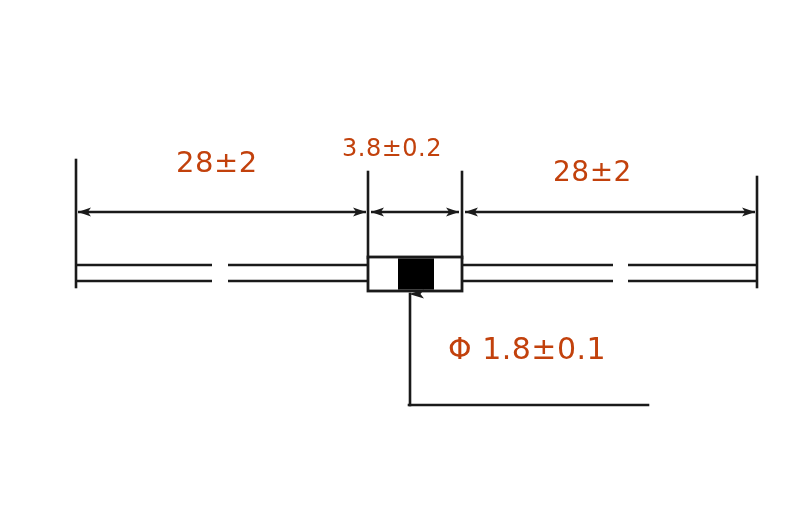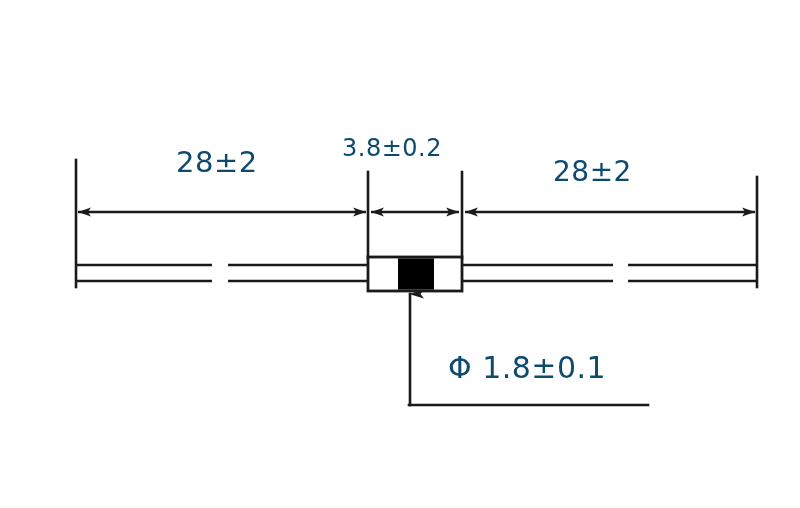--- a/index.html
+++ b/index.html
@@ -25,21 +25,21 @@
     position: absolute;
     top: 0;
     left: 0;
     width: 800px;
     height: 508px;
     display: block;
   }
   .dim-text {
     position: absolute;
     font-family: "DejaVu Sans", sans-serif;
-    color: #0c4a6e;
+    color: #c2410c;
     white-space: nowrap;
     letter-spacing: 0.5px;
     line-height: 1;
     user-select: none;
   }
   #label-left-length {
     left: 176px;
     top: 148px;
     font-size: 29px;
   }
@@ -48,21 +48,21 @@
     top: 136px;
     font-size: 24px;
   }
   #label-right-length {
     left: 553px;
     top: 158px;
     font-size: 28px;
   }
   #label-lead-diameter {
     left: 448px;
-    top: 353px;
+    top: 334px;
     font-size: 30px;
   }
 </style>
 </head>
 <body>
 
 <div id="drawing-root">
 
   <svg id="drawing-svg" viewBox="0 0 800 508" xmlns="http://www.w3.org/2000/svg">
 

